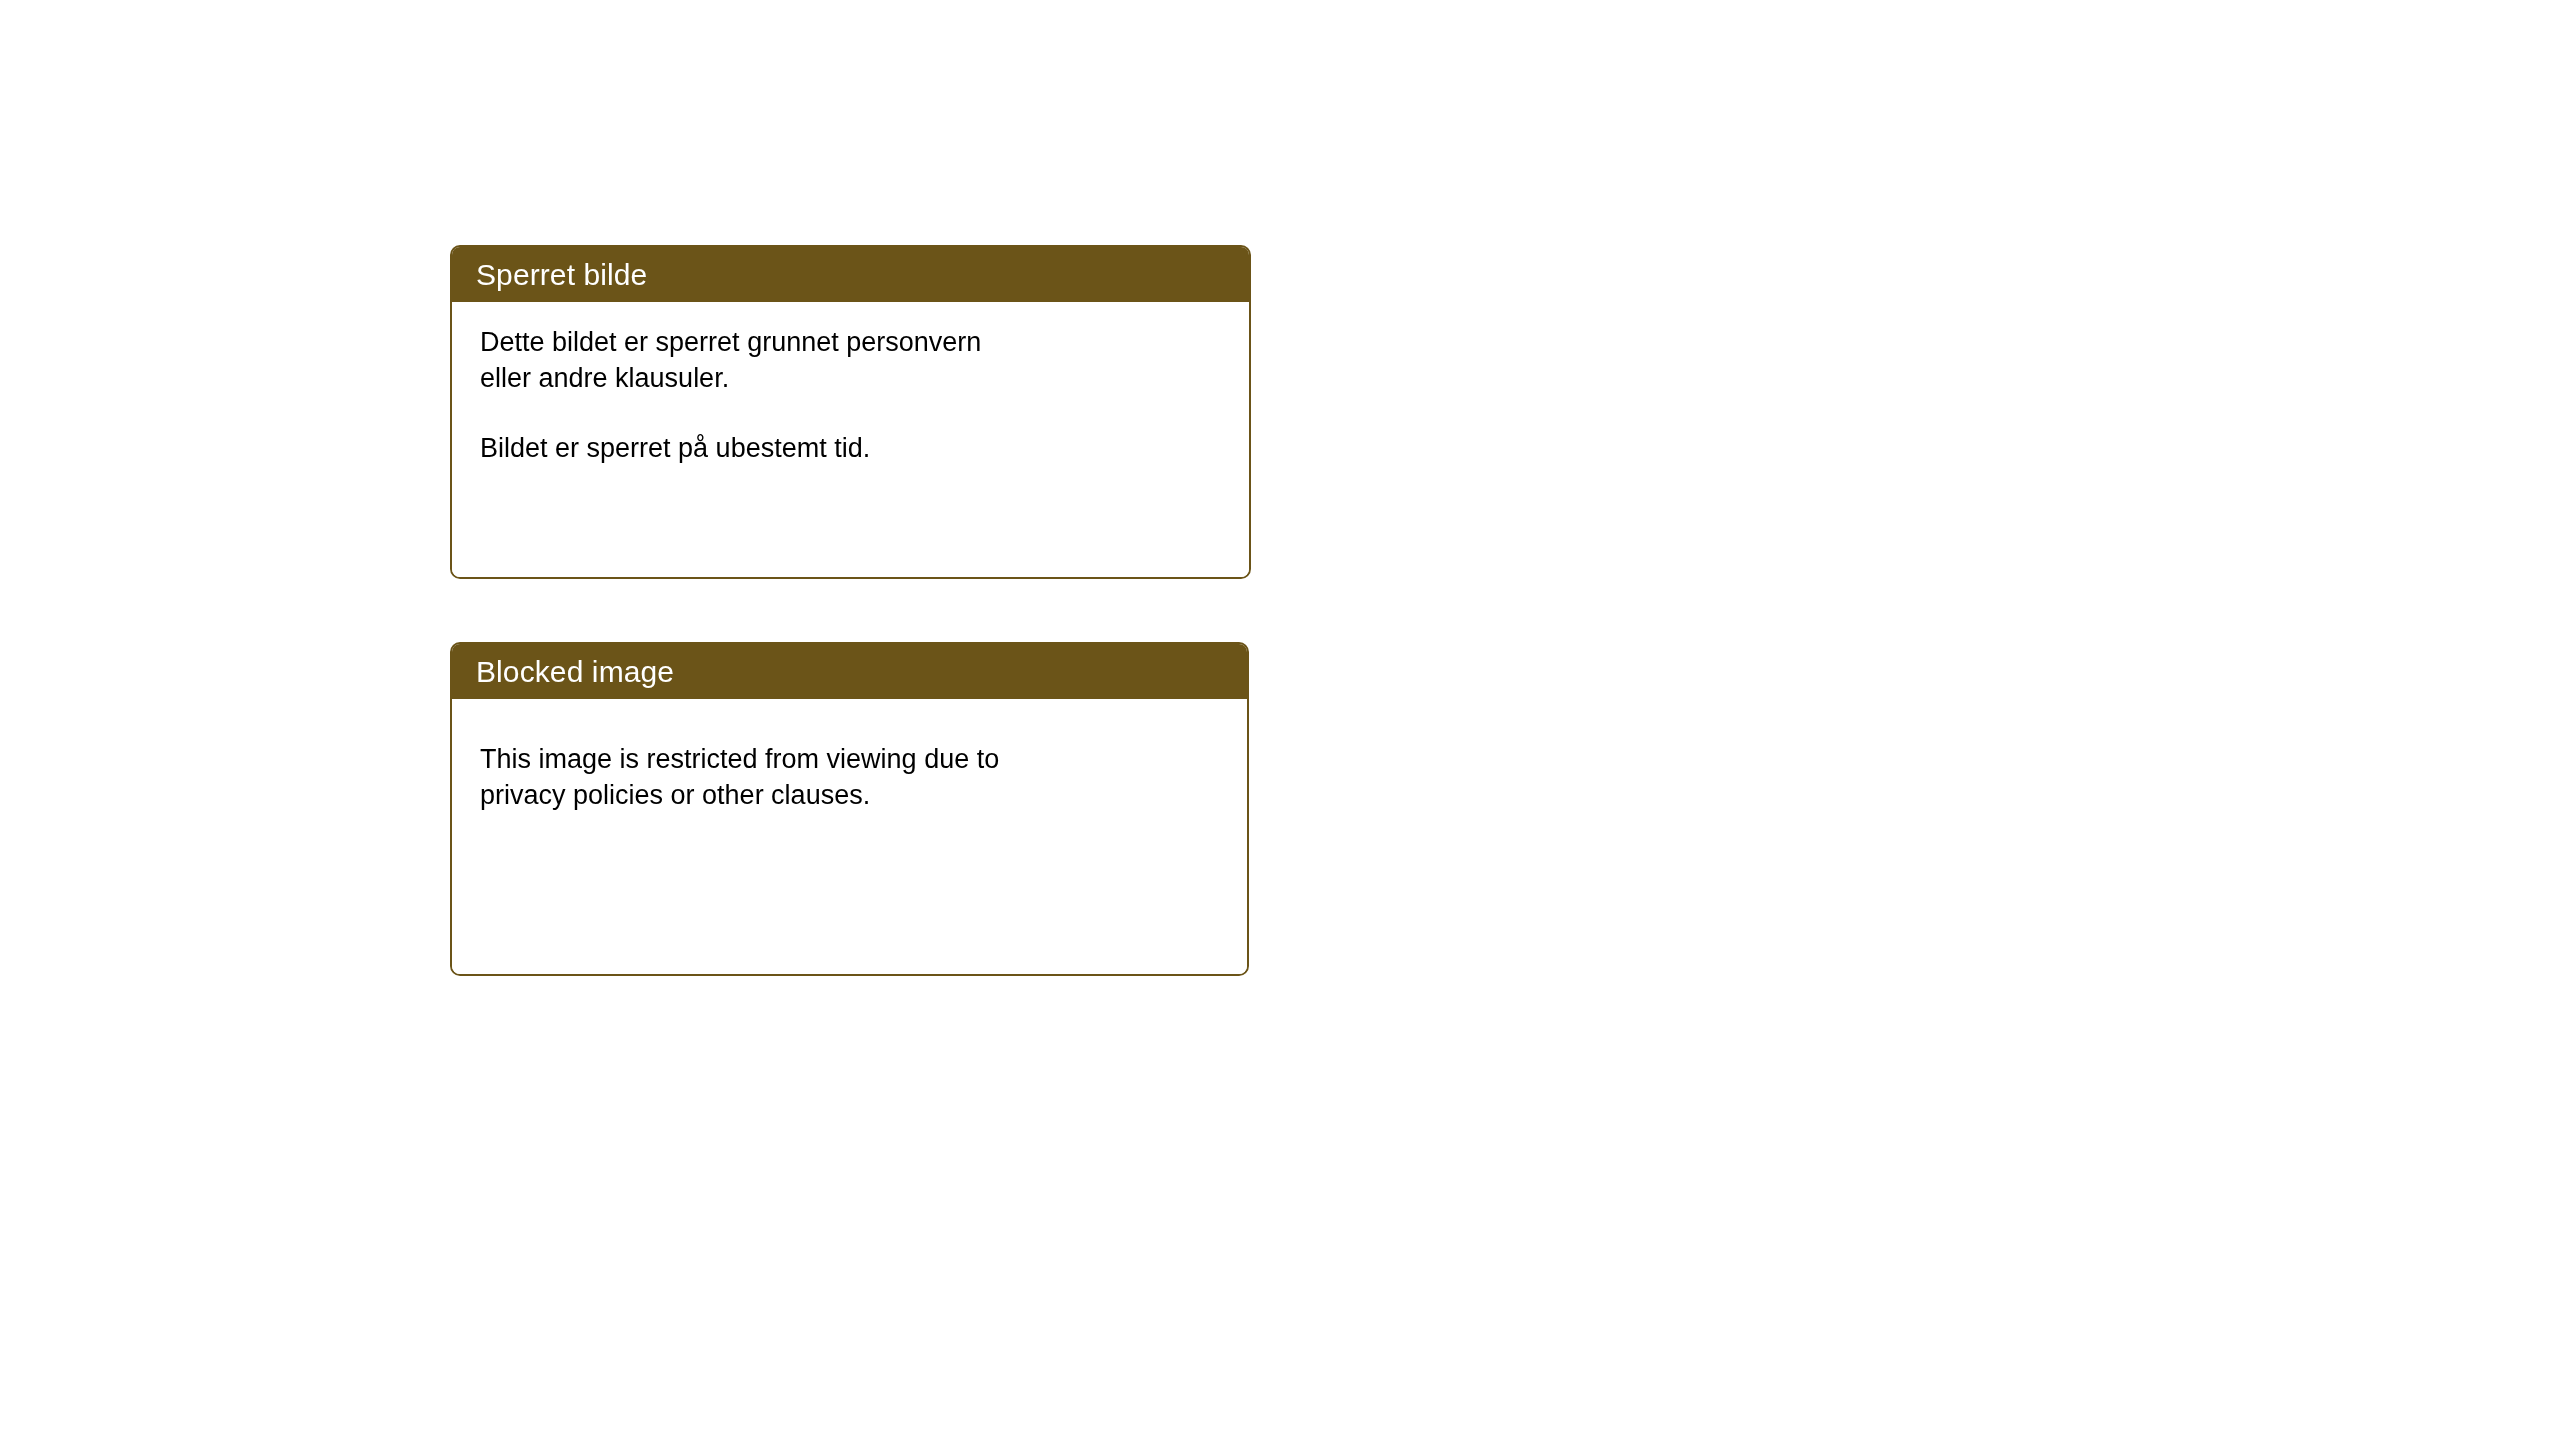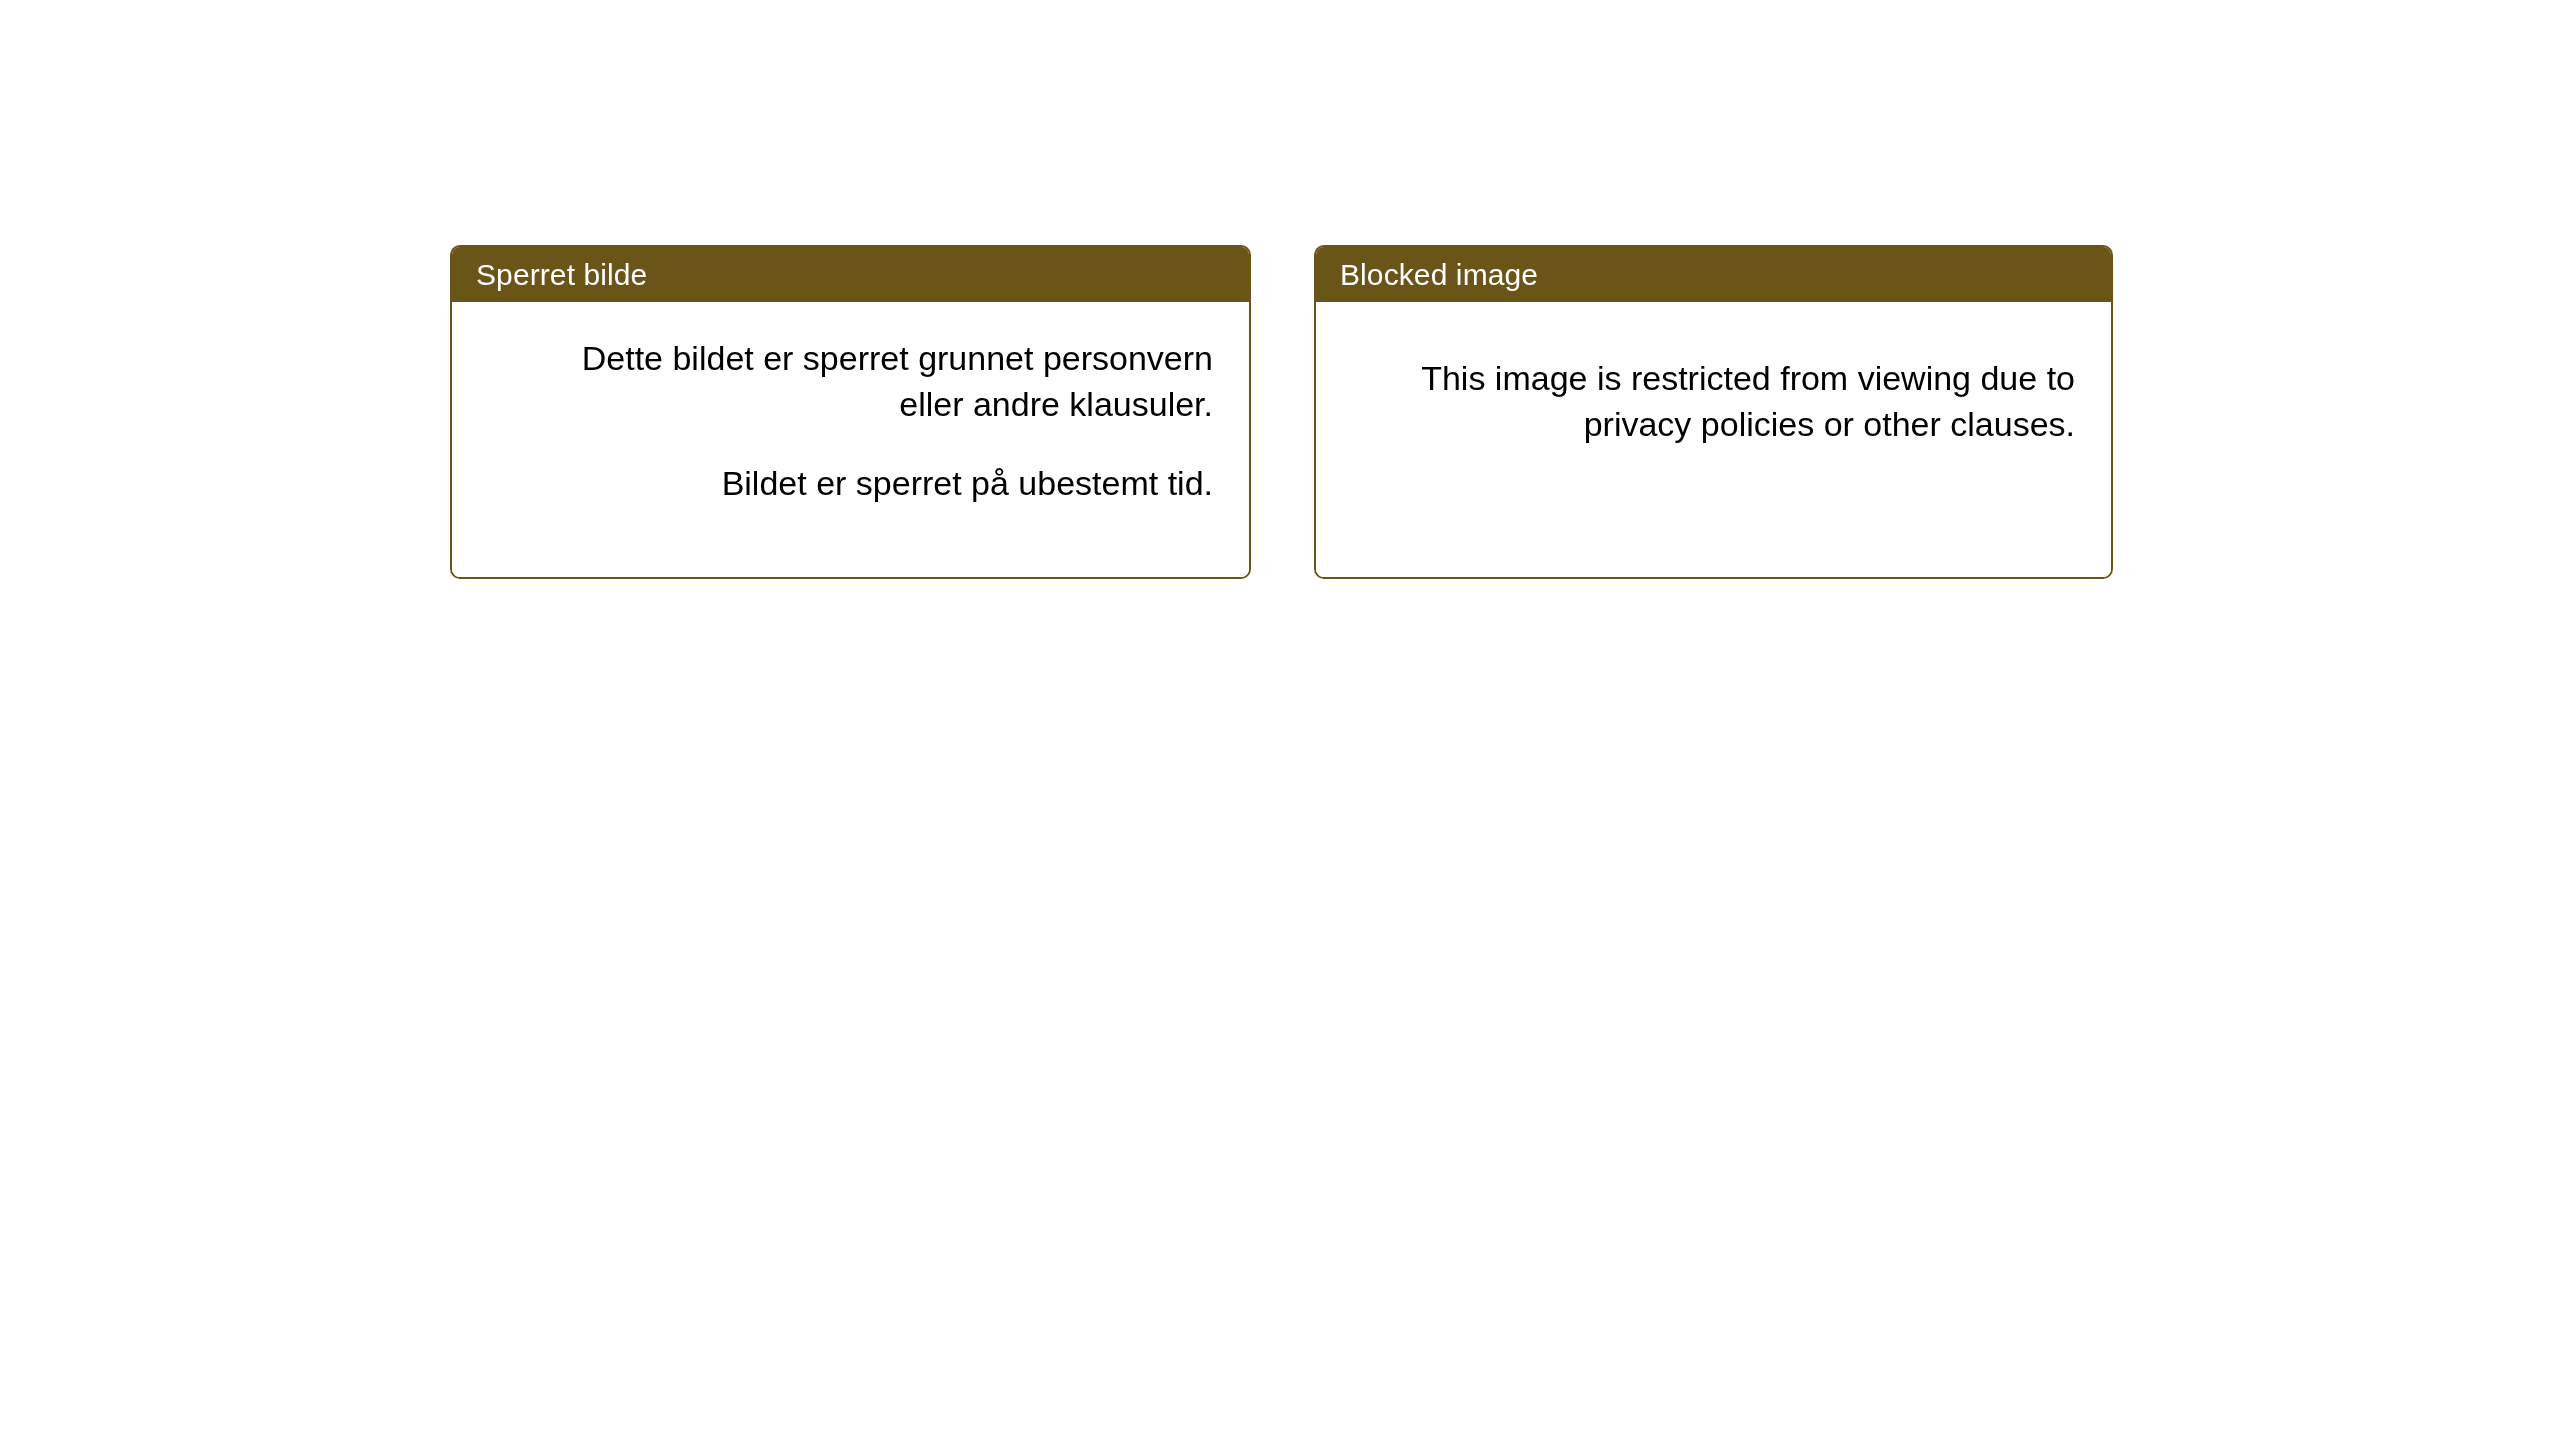--- a/index.html
+++ b/index.html
@@ -22,21 +22,21 @@
     width: 2560px;
     height: 1440px;
     background: #ffffff;
   }
 
   .cards-row {
     position: absolute;
     left: 450px;
     top: 245px;
     display: flex;
-    flex-direction: row;
+    flex-direction: column;
     align-items: flex-start;
     gap: 63px;
   }
 
   .notice-card {
     background: #ffffff;
     border: 2px solid #6b5418;
     border-radius: 10px;
     box-sizing: border-box;
     overflow: hidden;
@@ -63,25 +63,24 @@
 
   .card-body {
     background: #ffffff;
     padding: 22px 24px 20px 28px;
     box-sizing: border-box;
     flex: 1;
   }
 
   .card-paragraph {
     color: #000000;
-    font-size: 34px;
+    font-size: 27px;
     line-height: 1.34;
-    margin: 12px;
+    margin: 0;
     white-space: pre-line;
-    text-align: right;
   }
 
   .card-paragraph + .card-paragraph {
     margin-top: 34px;
   }
 </style>
 </head>
 <body>
 
 <div class="stage">

